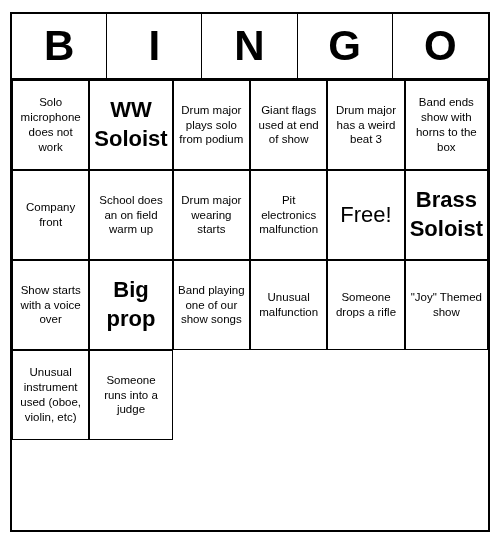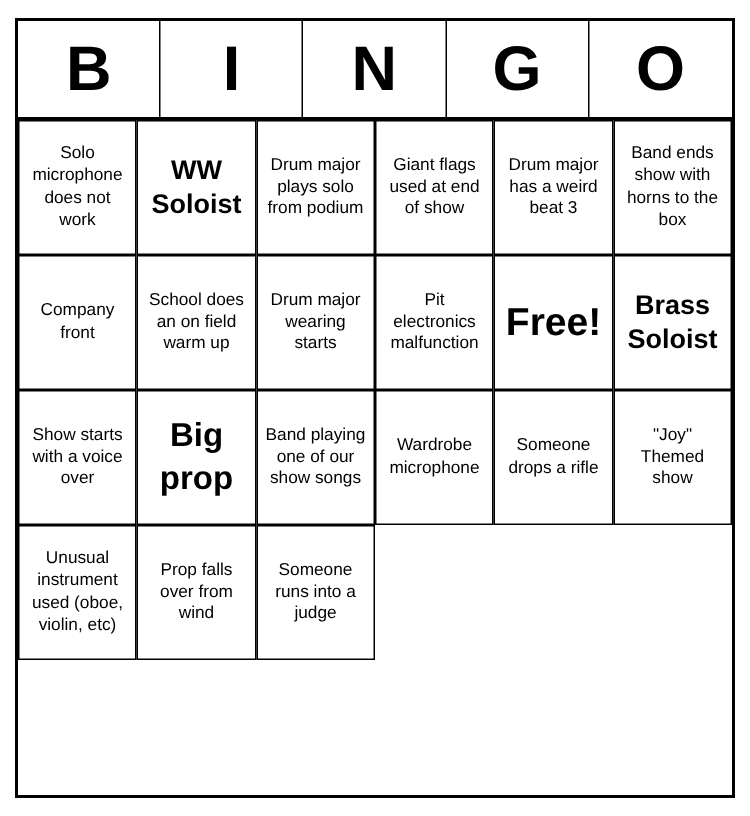--- a/index.html
+++ b/index.html
@@ -44,26 +44,26 @@
       font-size: 11.5px;
       line-height: 1.3;
       position: relative;
     }
     .bingo-cell.large-text {
       font-size: 22px;
       font-weight: bold;
       text-align: center;
     }
     .bingo-cell.medium-text {
-      font-size: 18px;
+      font-size: 22px;
       font-weight: bold;
     }
     .bingo-cell.free {
-      font-size: 26px;
-      font-weight: bold;
+      font-size: 22px;
+      font-weight: normal;
     }
   </style>
 </head>
 <body>
 
 <div class="bingo-card">
   <div class="bingo-header">
   <div class="bingo-letter">B</div>
       <div class="bingo-letter">I</div>
       <div class="bingo-letter">N</div>
@@ -79,20 +79,19 @@
       <div class="bingo-cell">Band ends show with horns to the box</div>
       <div class="bingo-cell">Company front</div>
       <div class="bingo-cell">School does an on field warm up</div>
       <div class="bingo-cell">Drum major wearing starts</div>
       <div class="bingo-cell">Pit electronics malfunction</div>
       <div class="bingo-cell free">Free!</div>
       <div class="bingo-cell medium-text">Brass Soloist</div>
       <div class="bingo-cell">Show starts with a voice over</div>
       <div class="bingo-cell large-text">Big prop</div>
       <div class="bingo-cell">Band playing one of our show songs</div>
-      <div class="bingo-cell">Wardrobe microphone</div>
+      <div class="bingo-cell">Unusual malfunction</div>
       <div class="bingo-cell">Someone drops a rifle</div>
       <div class="bingo-cell">"Joy" Themed show</div>
       <div class="bingo-cell">Unusual instrument used (oboe, violin, etc)</div>
-      <div class="bingo-cell">Prop falls over from wind</div>
       <div class="bingo-cell">Someone runs into a judge</div>
     </div>
 </div>
 
 </body></html>

